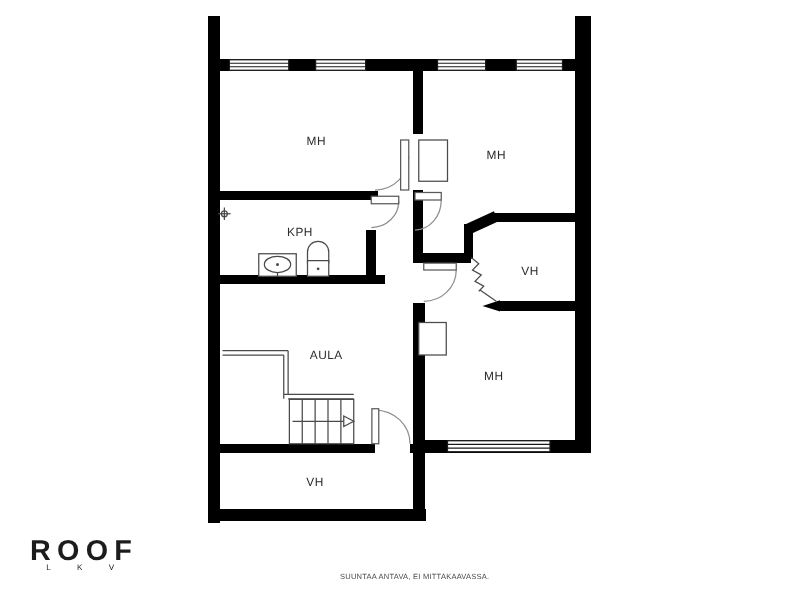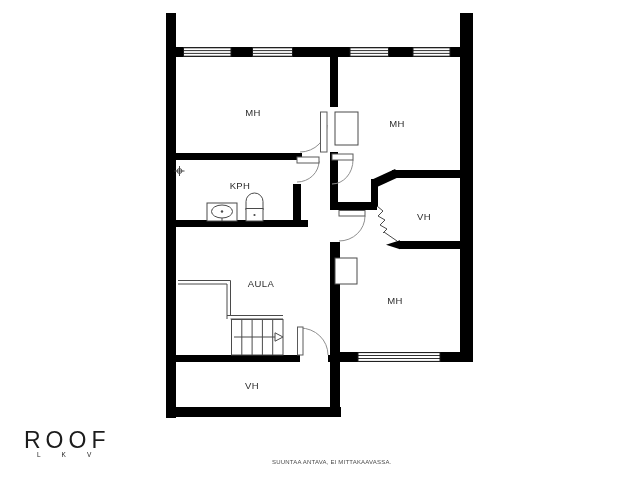--- a/index.html
+++ b/index.html
@@ -15,21 +15,21 @@
   }
   .wall{fill:#000000;}
   .thin{stroke:#4a4a4a;stroke-width:1;fill:none;}
   .fixture{stroke:#4a4a4a;stroke-width:1;fill:#ffffff;}
   .arc{stroke:#8f8f8f;stroke-width:1;fill:none;}
   .leaf{stroke:#5a5a5a;stroke-width:1;fill:#ffffff;}
   .winline{stroke:#1a1a1a;stroke-width:0.9;fill:none;}
   .win{fill:#ffffff;stroke:#1a1a1a;stroke-width:1;}
   #logo{
     position:absolute;left:24px;top:429px;color:#1c1c1c;
-    font-size:23px;font-weight:400;letter-spacing:5px;line-height:1;
+    font-size:23px;font-weight:700;letter-spacing:5px;line-height:1;
   }
   #logo-sub{
     position:absolute;left:37px;top:452px;color:#1c1c1c;
     font-size:6.5px;font-weight:400;letter-spacing:21px;line-height:1;
   }
   #disclaimer{
     position:absolute;left:272px;top:459px;color:#4a4a4a;
     font-size:6px;letter-spacing:0.2px;line-height:1;
   }
 </style>

